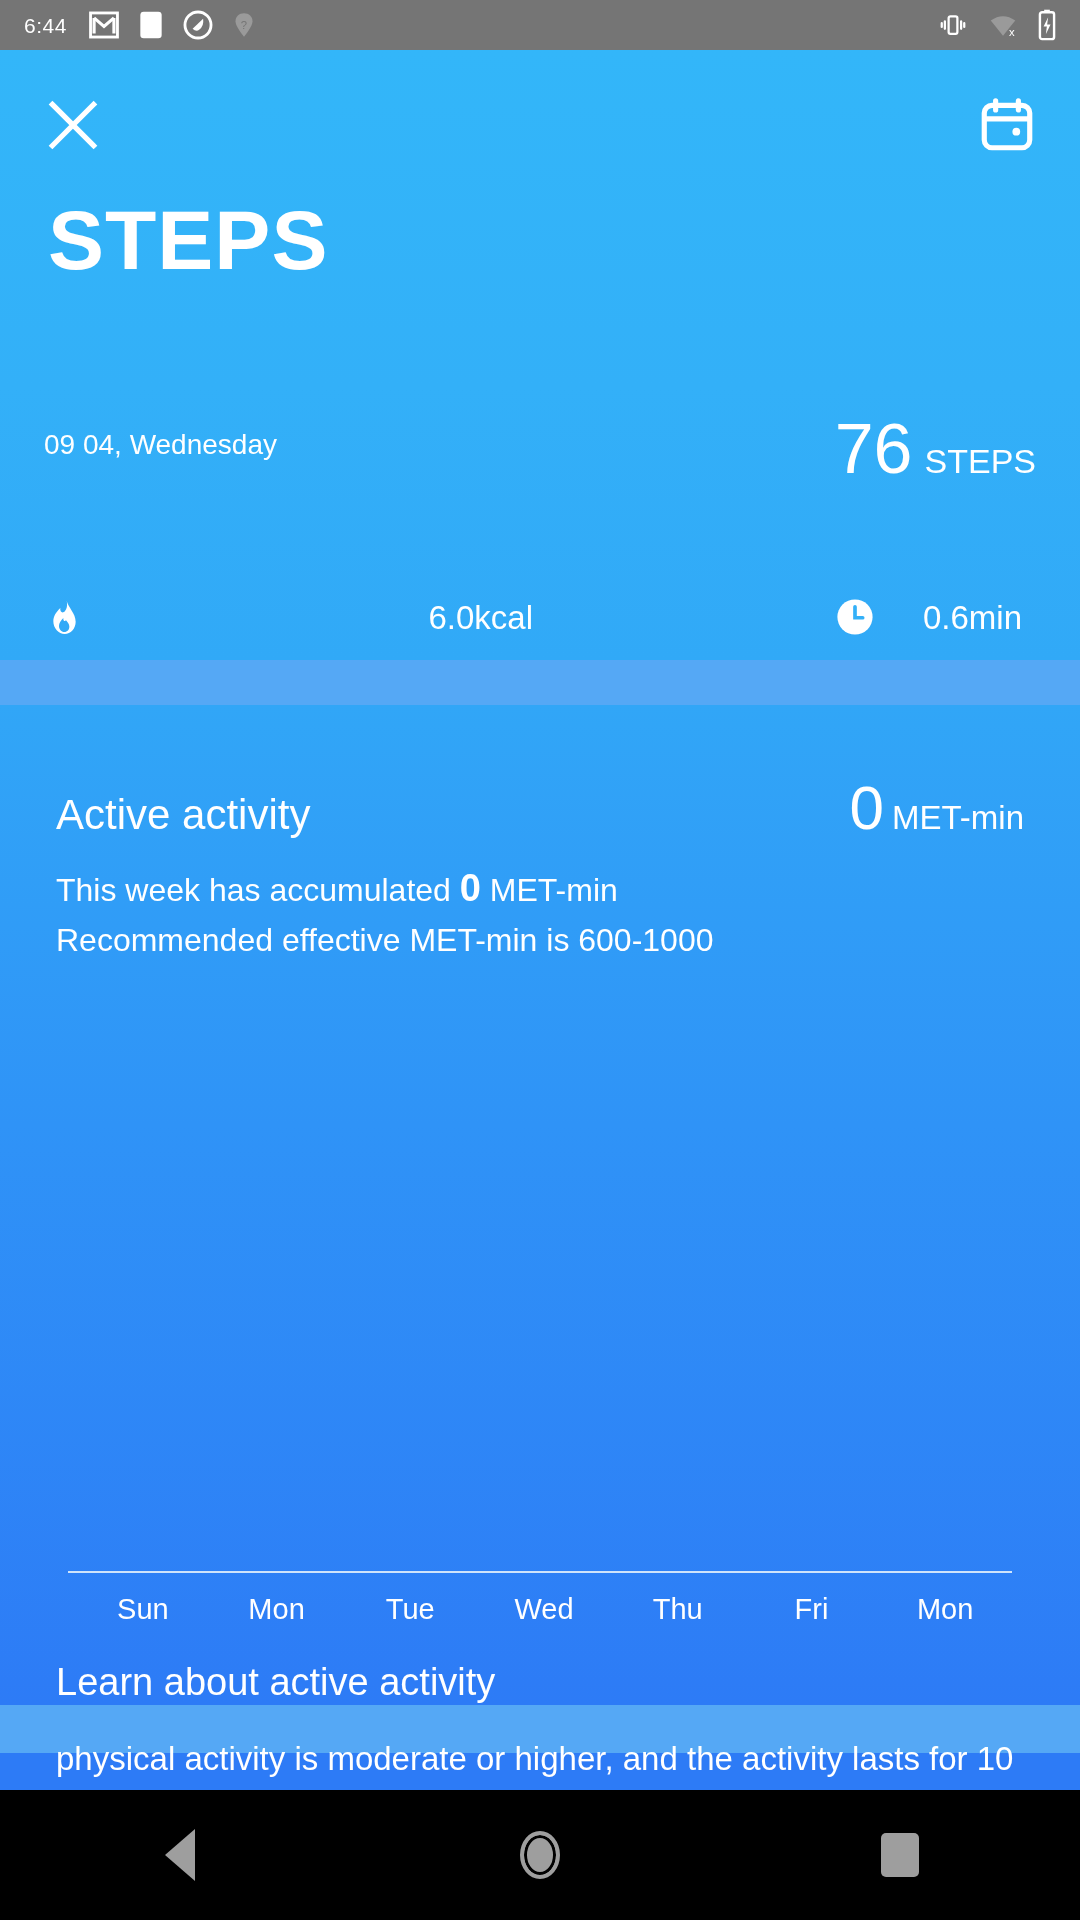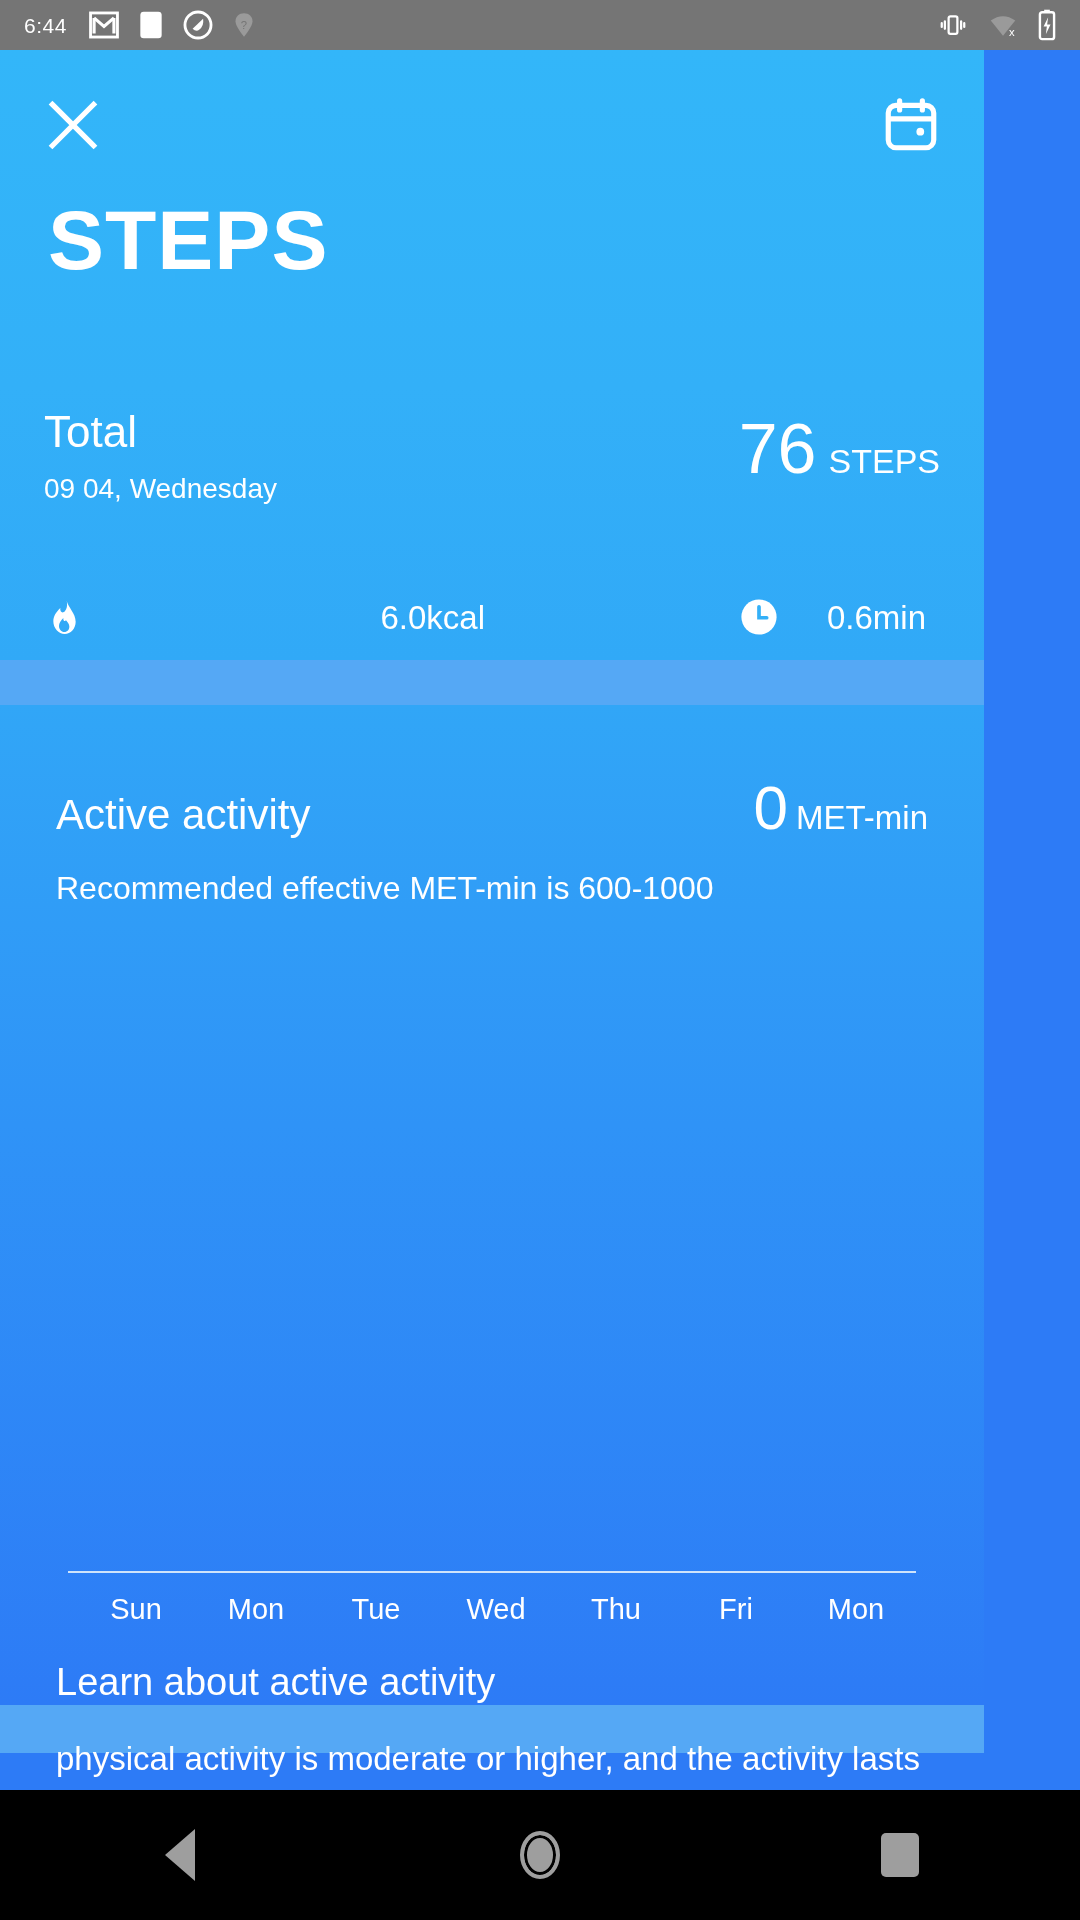--- a/index.html
+++ b/index.html
@@ -40,21 +40,21 @@
     margin-right: 20px;
   }
   .sb-left { display: flex; align-items: center; gap: 14px; }
   .sb-right { margin-left: auto; display: flex; align-items: center; gap: 16px; }
   .sb-ico { display: block; }
 
   
   .content {
     position: absolute;
     top: 50px; left: 0;
-    width: 984px;
+    width: 1080px;
     height: 1740px;
   }
 
   
   .card-top {
     position: relative;
     height: 610px;
     background: linear-gradient(180deg, #33b6f9 0%, #33b0f8 55%, #31a9f7 100%);
     box-sizing: border-box;
   }
@@ -383,21 +383,20 @@
             <path d="M7.6 2.6 L7.6 6.2 M16.4 2.6 L16.4 6.2" stroke="#ffffff" stroke-width="2" stroke-linecap="round" fill="none"></path>
             <circle cx="15.6" cy="14.6" r="1.5" fill="#ffffff"></circle>
           </svg>
         </div>
       </div>
 
       <div class="page-title">STEPS</div>
 
       <div class="total-row">
         <div class="total-left">
-          <div class="total-label">Total</div>
           <div class="total-date">09 04, Wednesday</div>
         </div>
         <div class="total-right">
           <span class="total-value">76</span>
           <span class="total-unit">STEPS</span>
         </div>
       </div>
 
       <div class="stats-row">
         <div class="stat center">
@@ -422,20 +421,25 @@
 
       <div class="act-head">
         <div class="act-title">Active activity</div>
         <div class="act-value-wrap">
           <span class="act-value">0</span>
           <span class="act-unit">MET-min</span>
         </div>
       </div>
 
       <div class="act-sub">
+        <div>
+          <span>This week has accumulated</span>
+          <span class="big">0</span>
+          <span>MET-min</span>
+        </div>
         <div>Recommended effective MET-min is 600-1000</div>
       </div>
 
       <div class="chart">
         <div class="chart-plot">
           <div class="chart-bars">
               <div class="chart-col">
                 <div class="chart-bar" style="height: 0px; background: rgb(255, 255, 255);"></div>
               </div>
               <div class="chart-col">

